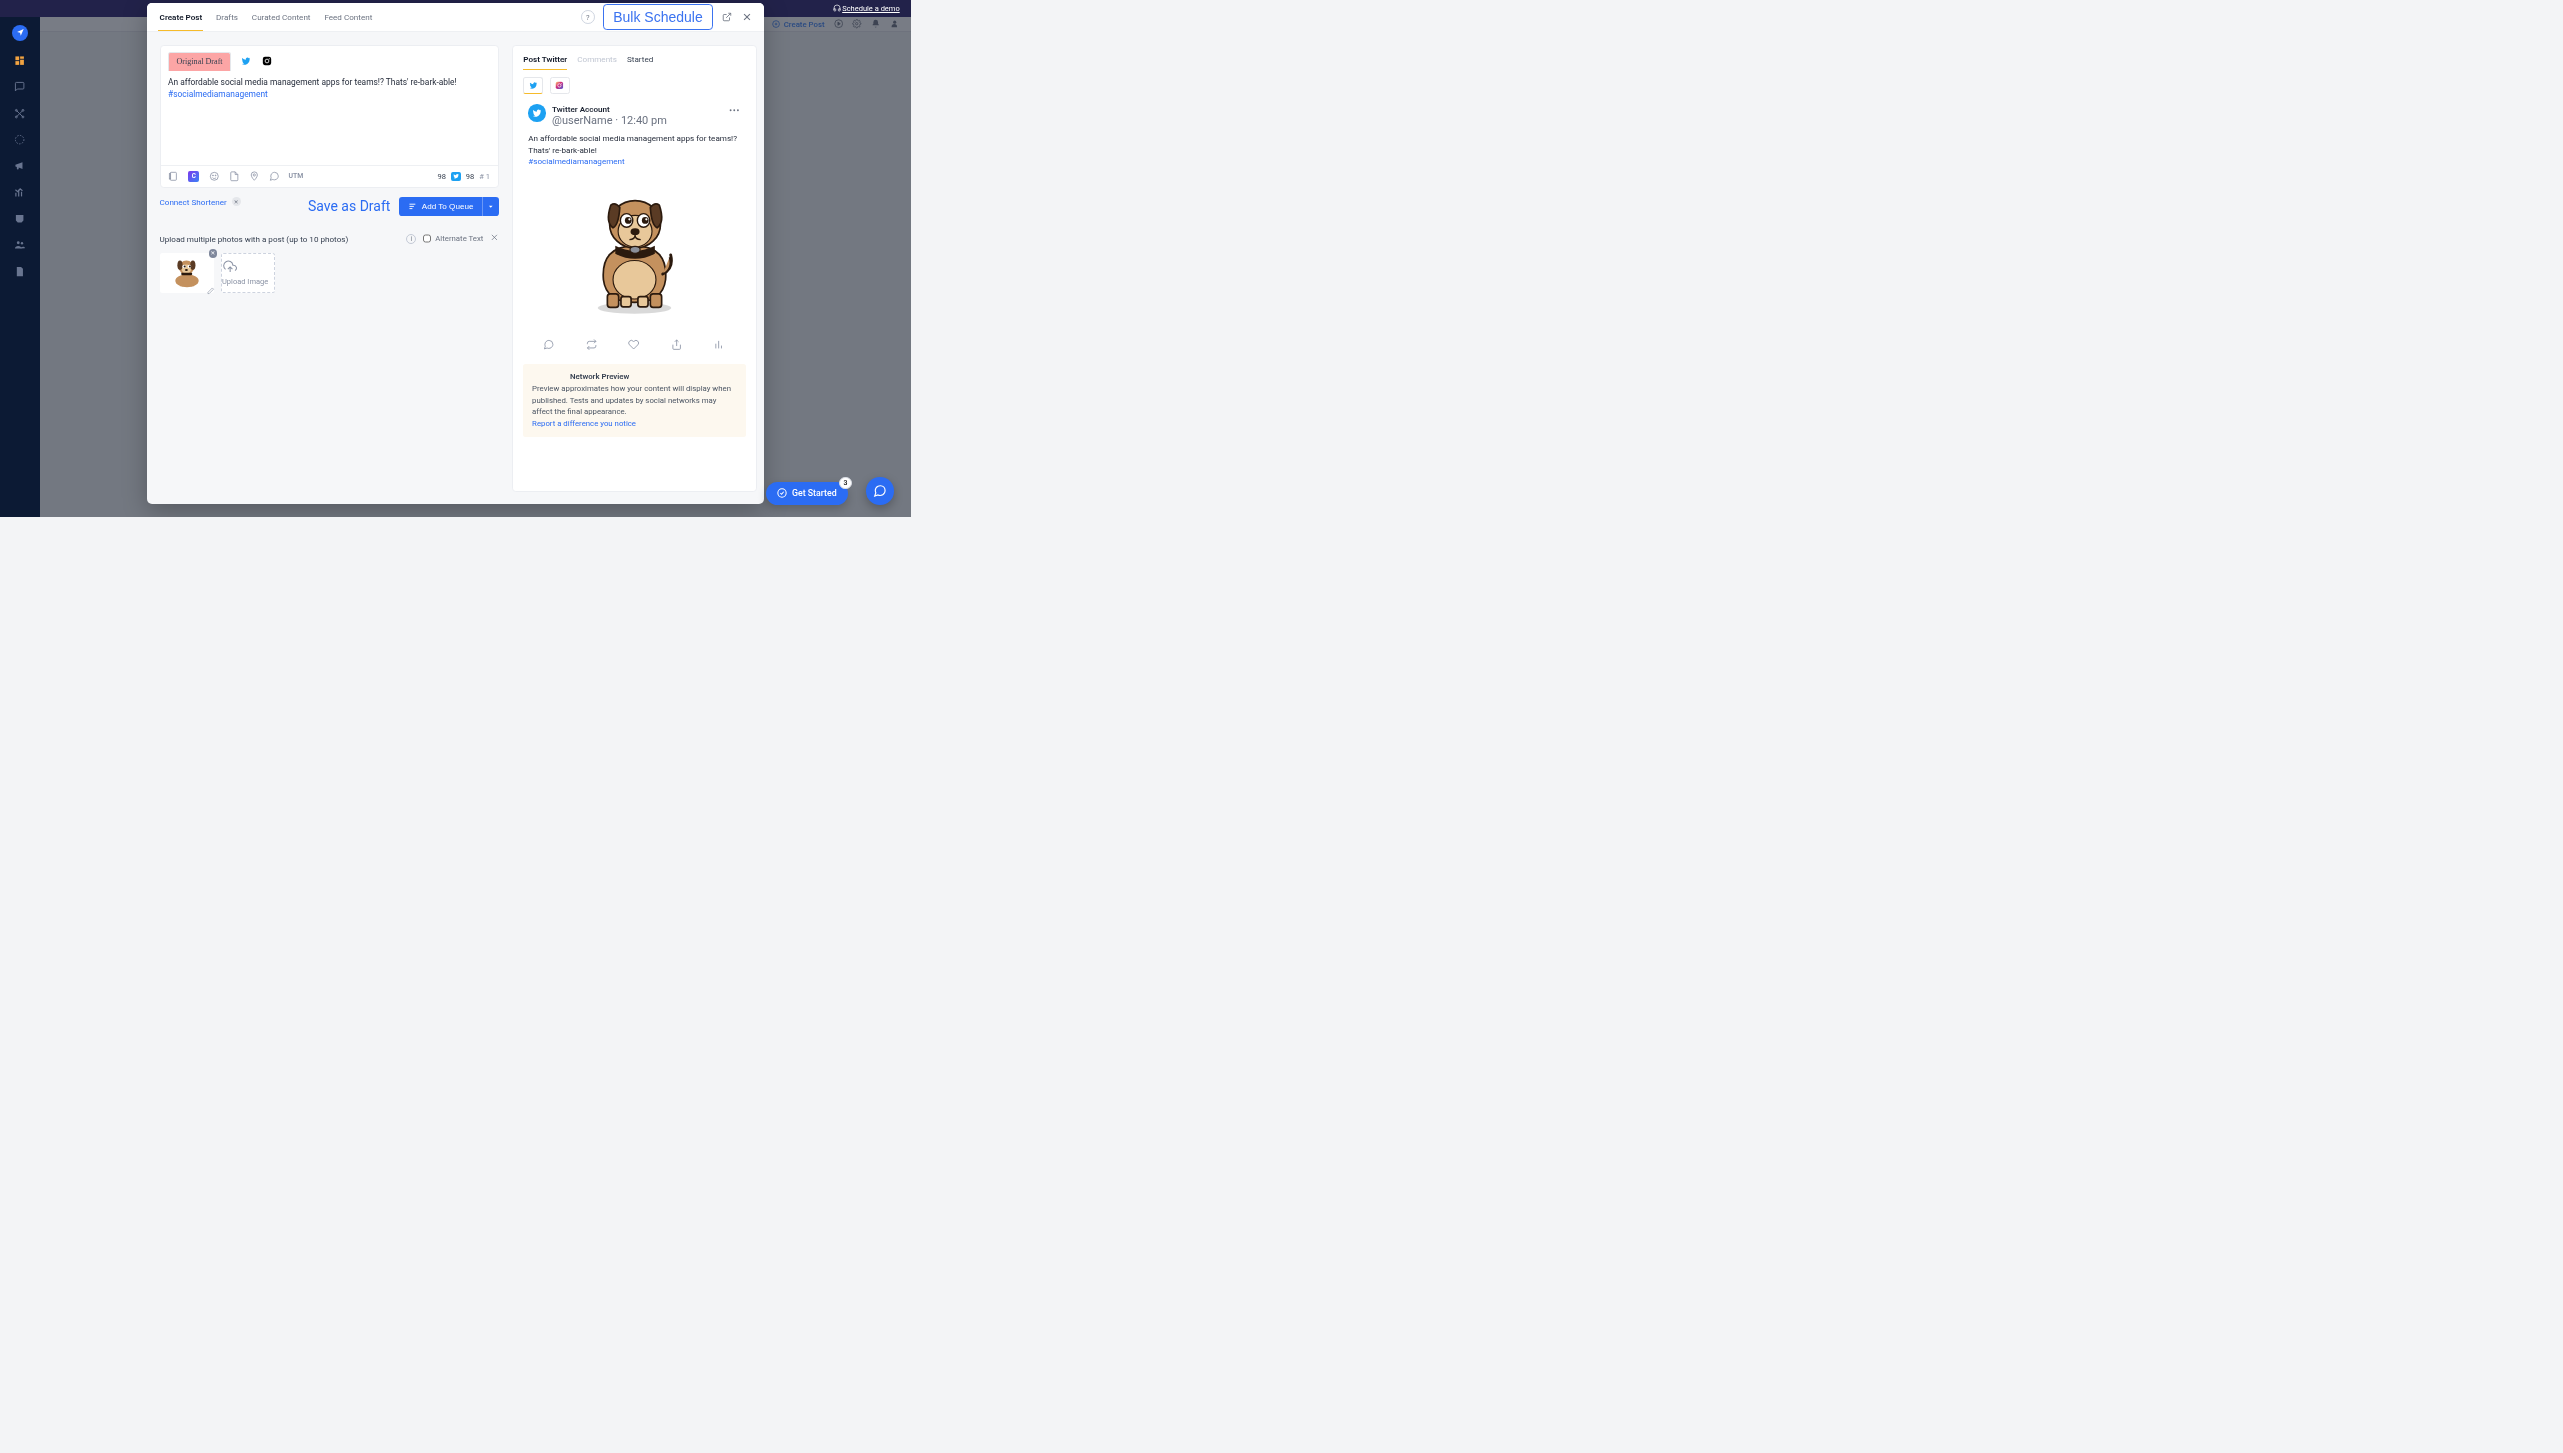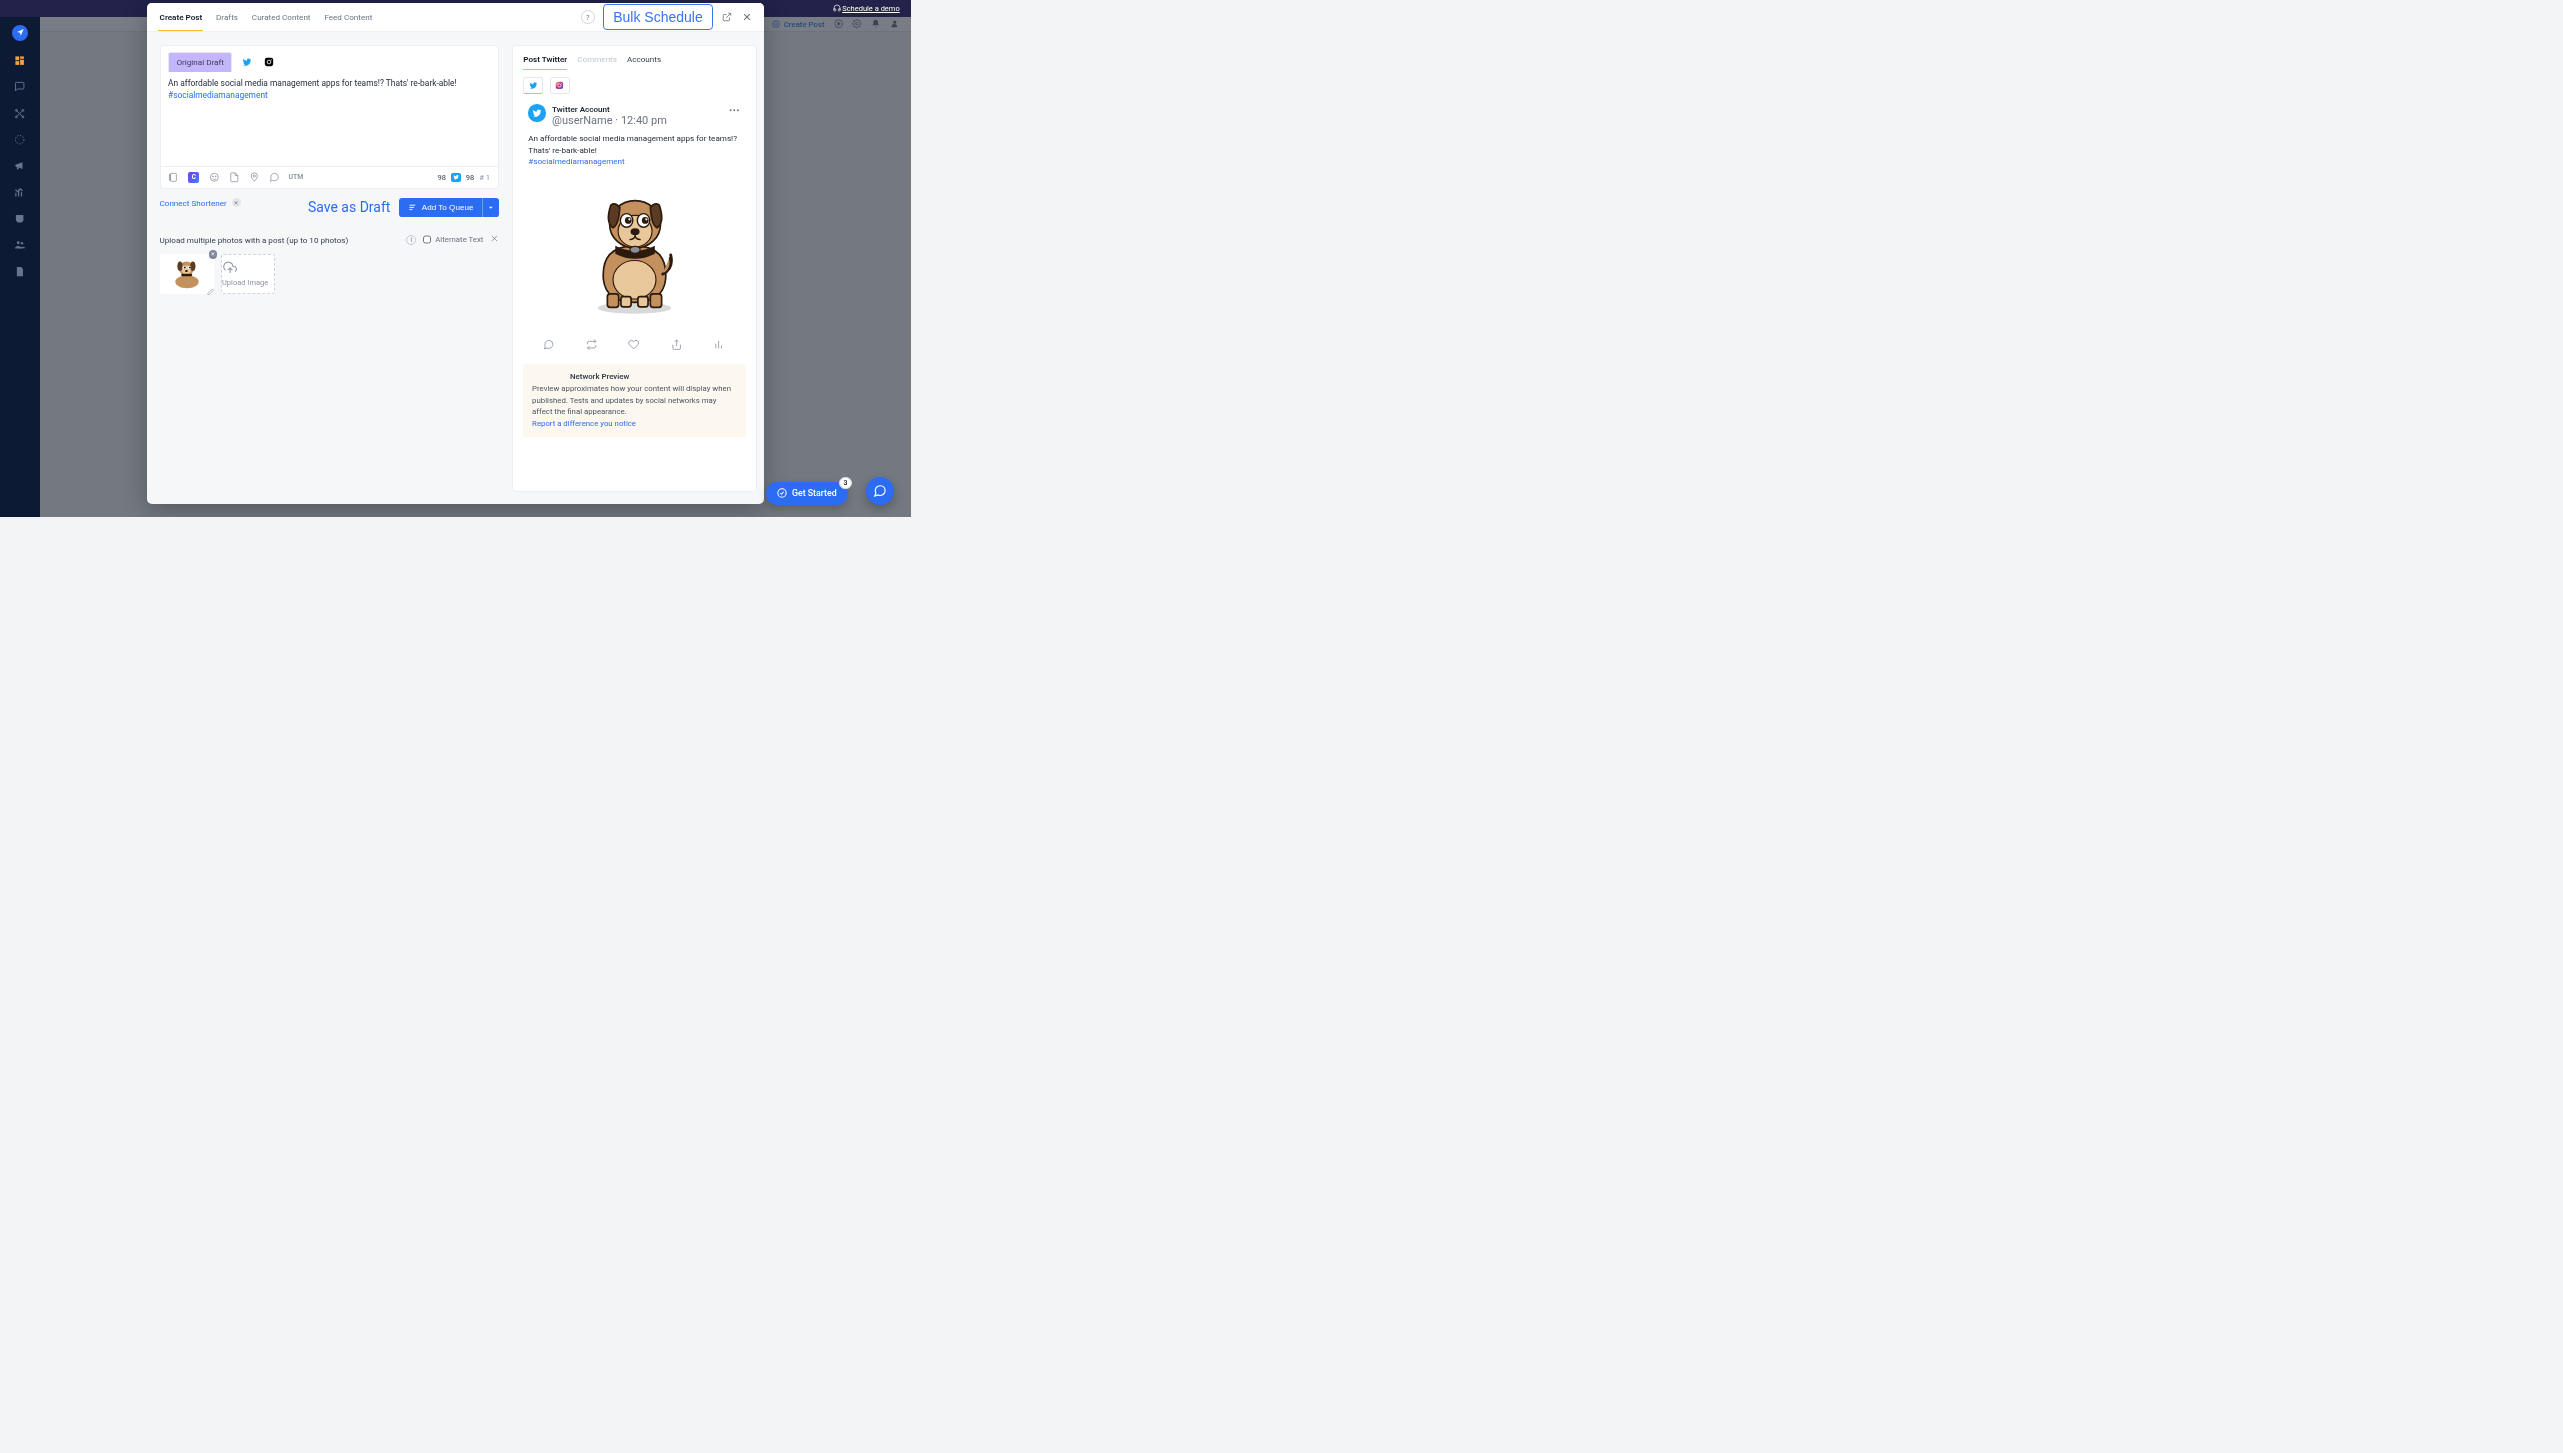--- a/index.html
+++ b/index.html
@@ -81,21 +81,21 @@
   .mh-tab.active { color: #111827; font-weight: 600; border-bottom-color: #f6bb2a; }
   .mh-right { margin-left: auto; display: flex; align-items: center; gap: 8.8px; }
   .bulk-btn { border: 0.6px solid #3b73f0; color: #3b73f0; background: #fff; padding: 3.8px 8.8px; border-radius: 3.8px; font-size: 14px; font-weight: 500; cursor: pointer; }
   .hdr-ic { width: 11.3px; height: 11.3px; display: inline-flex; align-items: center; justify-content: center; color: #6b7280; cursor: pointer; }
   .hdr-ic.circle { width: 13.8px; height: 13.8px; border: 0.9px solid #cfd5e0; border-radius: 50%; font-size: 7.5px; }
   .modal-body { flex: 1; display: flex; gap: 13.8px; padding: 12.5px 7.5px 12.5px 12.5px; overflow: hidden;}
   
   .left-panel { width: 339px; display: flex; flex-direction: column; }
   .editor-card { background: #fff; border: 0.6px solid #eceef2; border-radius: 3.8px; }
   .editor-tabs { display: flex; align-items: center; gap: 8.8px; padding: 6.3px 0 0 7.5px; }
-  .editor-tab { padding: 4.4px 7.5px; border: 0.6px solid #e5e7eb; border-bottom: none; border-radius: 2.5px 2.5px 0 0; background: #c4b5fd; font-size: 8.1px; color: #374151; cursor: pointer;}
+  .editor-tab { padding: 4.4px 7.5px; border: 0.6px solid #e5e7eb; border-bottom: none; border-radius: 2.5px 2.5px 0 0; background: #fca5a5; font-size: 8.1px; color: #374151; cursor: pointer; font-family: Liberation Serif, serif;}
   .net-icon { width: 12.5px; height: 12.5px; border-radius: 1.9px; display: inline-flex; align-items: center; justify-content: center; cursor: pointer; }
   .net-icon.tw { color: #1DA1F2; }
   .editor-text { padding: 6.3px 7.5px 44px 7.5px; font-size: 8.4px; line-height: 1.4; min-height: 94px;}
   .editor-text .hashtag { color: #2b6cf3; }
   .editor-toolbar { display: flex; align-items: center; border-top: 0.6px solid #eef0f3; padding: 5px 7.5px; gap: 8.8px; color: #8b93a5;}
   .tool-ic { width: 11.3px; height: 11.3px; display: inline-flex; align-items: center; justify-content: center; cursor: pointer; }
   .tool-ic.canva { width: 11.3px; height: 11.3px; border-radius: 1.9px; background: linear-gradient(135deg,#7c3aed,#3b82f6); color: #fff; font-size: 6.3px; font-weight: 700; }
   .utm { font-size: 6.9px; font-weight: 600; color: #8b93a5; cursor: pointer;}
   .editor-counts { margin-left: auto; display: flex; align-items: center; gap: 5px; font-size: 7.5px; color: #374151;}
   .tw-pill { background: #1DA1F2; color: #fff; border-radius: 1.9px; width: 10px; height: 8.8px; display: inline-flex; align-items: center; justify-content: center; }
@@ -444,21 +444,21 @@
             <span>Upload Image</span>
           </div>
         </div>
       </div>
     </div>
 
     <div class="right-panel">
       <div class="rp-tabs">
         <div class="rp-tab active">Post Twitter</div>
         <div class="rp-tab dis">Comments</div>
-        <div class="rp-tab">Accounts</div>
+        <div class="rp-tab">Started</div>
       </div>
       <div class="rp-nets">
         <div class="rp-net active">
           <svg width="8.8" height="8.8" viewBox="0 0 24 24" fill="#1DA1F2">
               <path d="M22 5.8a8.5 8.5 0 01-2.4.7 4.2 4.2 0 001.8-2.3 8.4 8.4 0 01-2.6 1 4.2 4.2 0 00-7.2 3.8A12 12 0 013 4.9a4.2 4.2 0 001.3 5.6 4.2 4.2 0 01-1.9-.5v.1a4.2 4.2 0 003.4 4.1 4.2 4.2 0 01-1.9.1 4.2 4.2 0 003.9 2.9A8.5 8.5 0 012 19a12 12 0 006.5 1.9c7.8 0 12-6.4 12-12v-.5A8.6 8.6 0 0022 5.8z"></path>
             </svg>
         </div>
         <div class="rp-net">
           <svg width="8.8" height="8.8" viewBox="0 0 24 24">
               <rect x="2" y="2" width="20" height="20" rx="5" fill="url(#iggrad)"></rect>

